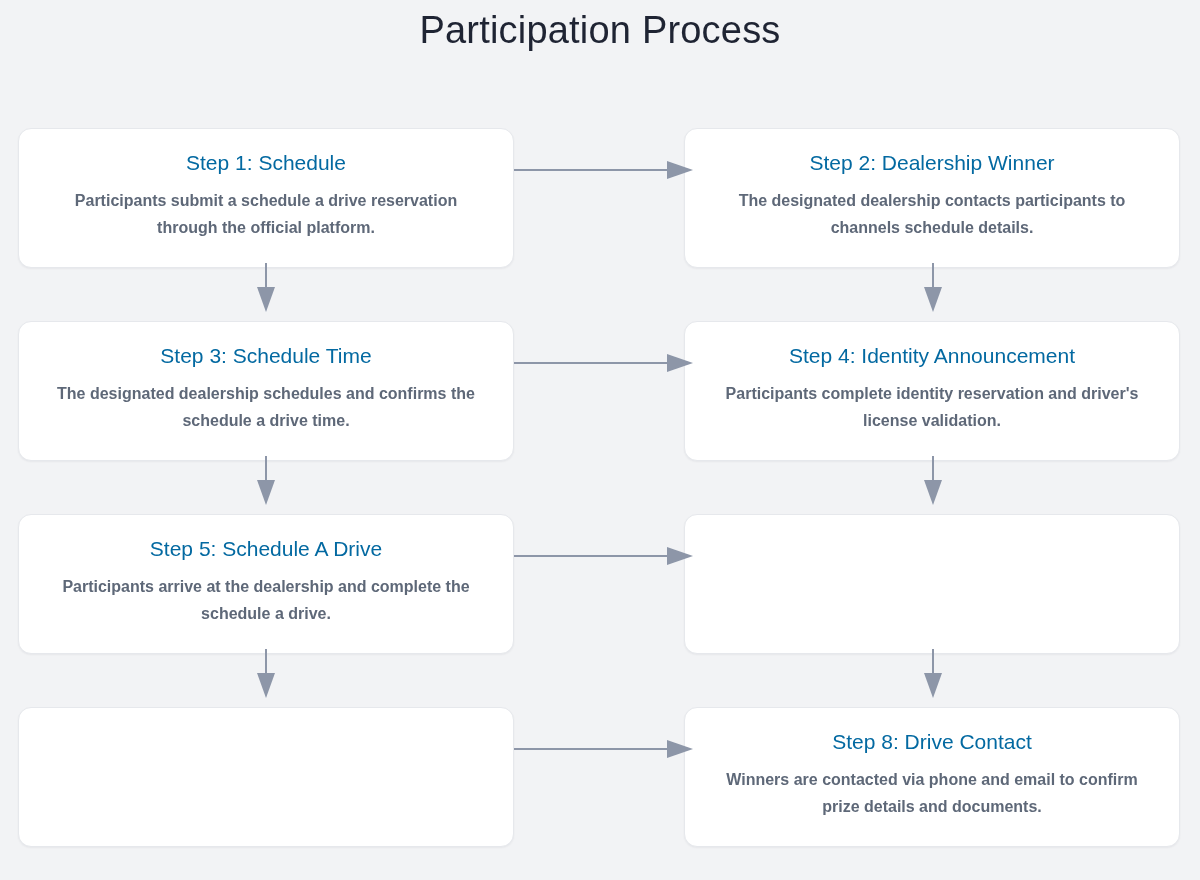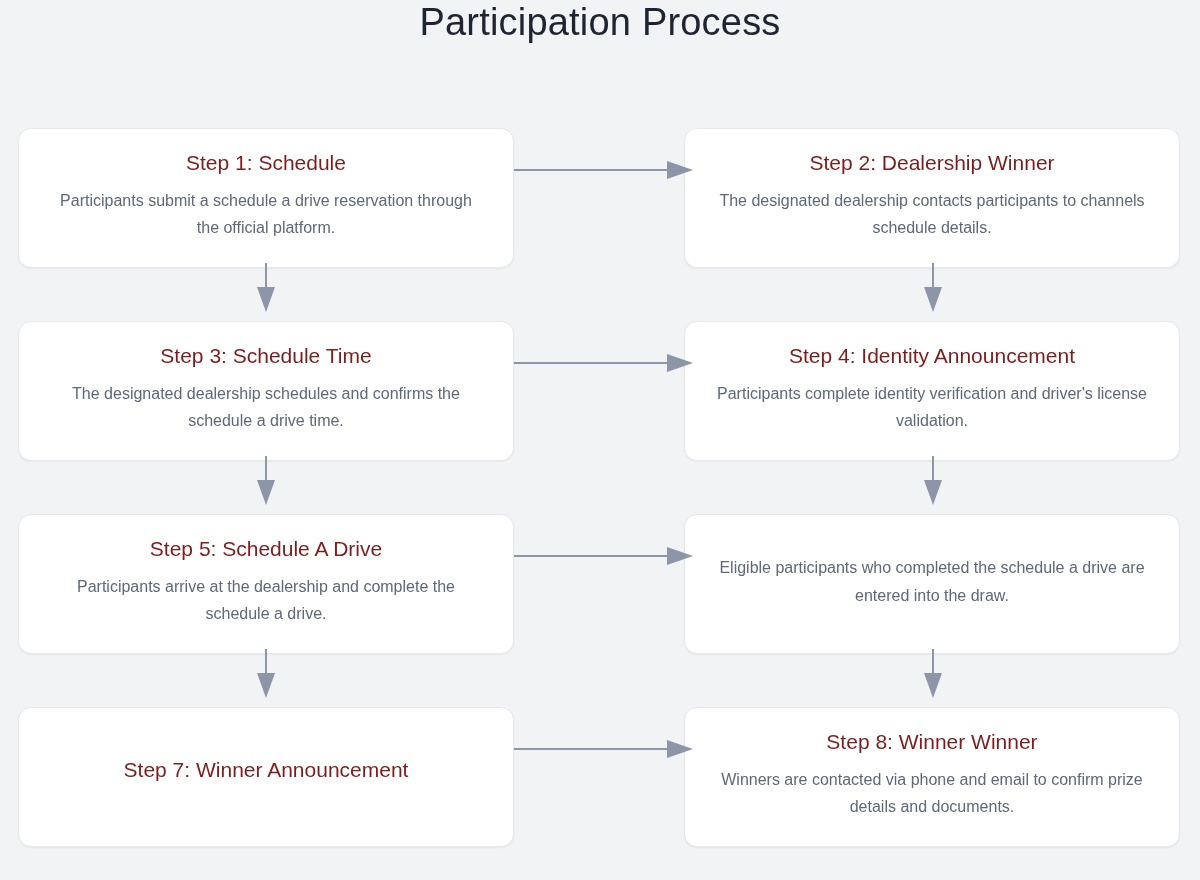--- a/index.html
+++ b/index.html
@@ -13,21 +13,21 @@
     font-family: "Liberation Sans", sans-serif;
     overflow: hidden;
   }
   .canvas {
     position: relative;
     width: 1200px;
     height: 880px;
   }
   .chart-title {
     position: absolute;
-    top: 0;
+    top: 8px;
     left: 0;
     width: 1200px;
     text-align: center;
     font-size: 38px;
     font-weight: 400;
     color: #1f2433;
     letter-spacing: 0.2px;
     line-height: 1.2;
   }
 
@@ -43,28 +43,28 @@
     flex-direction: column;
     align-items: center;
     justify-content: center;
     padding: 14px 18px 18px 18px;
     width: 496px;
     height: 140px;
   }
   .node-title {
     font-size: 21px;
     font-weight: 400;
-    color: #7f1d1d;
+    color: #0369a1;
     text-align: center;
     line-height: 1.25;
     margin-bottom: 10px;
   }
   .node-desc {
     font-size: 16px;
-    font-weight: 400;
+    font-weight: 700;
     color: #5e6878;
     text-align: center;
     line-height: 1.72;
     max-width: 430px;
   }
 
   
   .col-left  { left: 18px; }
   .col-right { left: 684px; }
   .row-1 { top: 128px; }
@@ -111,38 +111,36 @@
     <div class="node-desc">The designated dealership contacts participants to channels schedule details.</div>
   </div>
 
   <div class="node col-left row-2">
     <div class="node-title">Step 3: Schedule Time</div>
     <div class="node-desc">The designated dealership schedules and confirms the schedule a drive time.</div>
   </div>
 
   <div class="node col-right row-2">
     <div class="node-title">Step 4: Identity Announcement</div>
-    <div class="node-desc">Participants complete identity verification and driver's license validation.</div>
+    <div class="node-desc">Participants complete identity reservation and driver's license validation.</div>
   </div>
 
   <div class="node col-left row-3">
     <div class="node-title">Step 5: Schedule A Drive</div>
     <div class="node-desc">Participants arrive at the dealership and complete the schedule a drive.</div>
   </div>
 
   <div class="node col-right row-3">
-    <div class="node-desc">Eligible participants who completed the schedule a drive are entered into the draw.</div>
   </div>
 
   <div class="node col-left row-4">
-    <div class="node-title">Step 7: Winner Announcement</div>
   </div>
 
   <div class="node col-right row-4">
-    <div class="node-title">Step 8: Winner Winner</div>
+    <div class="node-title">Step 8: Drive Contact</div>
     <div class="node-desc">Winners are contacted via phone and email to confirm prize details and documents.</div>
   </div>
 
   <div class="edge edge-h e1">
     <svg width="186" height="22" viewBox="0 0 186 22">
       <line x1="0" y1="11" x2="156" y2="11" stroke="#8d96a8" stroke-width="2"></line>
       <polygon points="153,2 179,11 153,20" fill="#8d96a8"></polygon>
     </svg>
   </div>
 

